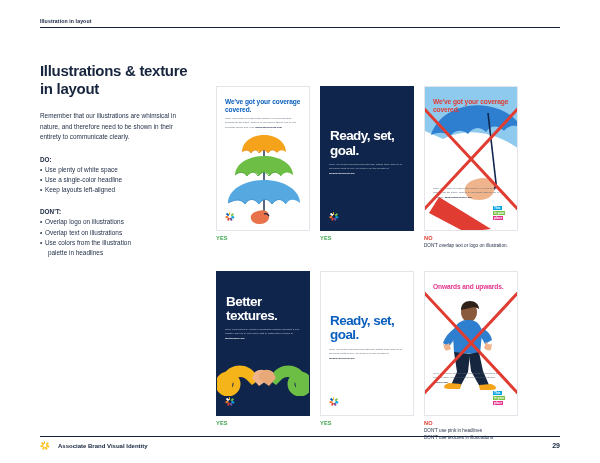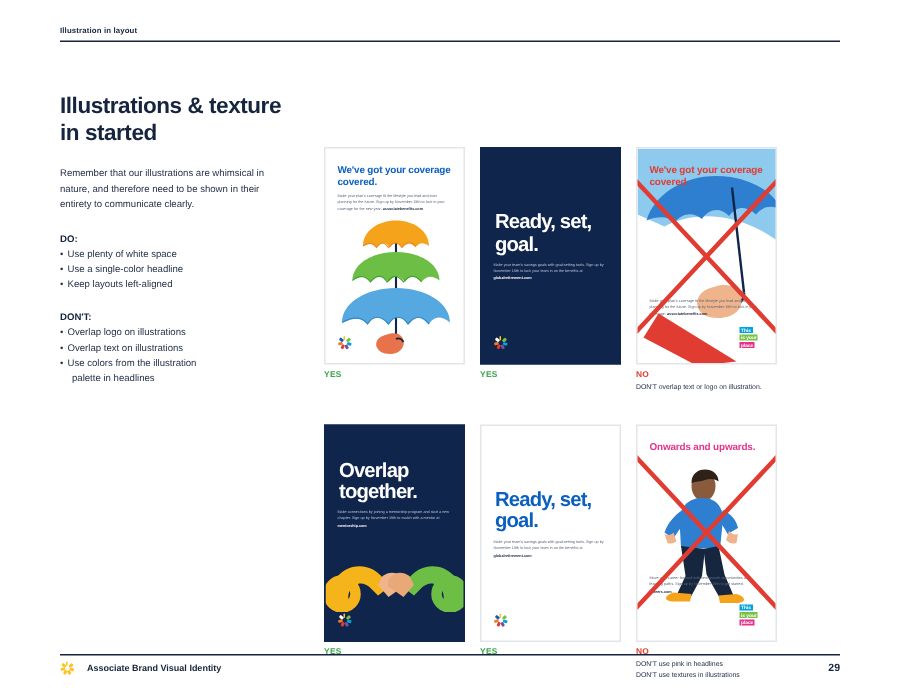--- a/index.html
+++ b/index.html
@@ -23,21 +23,21 @@
   .title{font-size:15px;line-height:1.18;font-weight:bold;letter-spacing:-.3px;color:#16243d;}
   .intro{margin-top:14px;font-size:6.4px;line-height:1.62;color:#25324a;}
   .blockhead{margin-top:13px;font-size:6.4px;font-weight:bold;color:#16243d;}
   .bullets{margin:2px 0 0 0;padding:0;list-style:none;}
   .bullets li{font-size:6.4px;line-height:1.6;color:#25324a;position:relative;padding-left:5px;}
   .bullets li:before{content:"\2022";position:absolute;left:0;top:0;}
   .bullets li.cont{padding-left:8px;}
   .bullets li.cont:before{content:"";}
 
   
-  .grid{position:absolute;left:216px;top:98px;width:348px;}
+  .grid{position:absolute;left:216px;top:86px;width:348px;}
   .row{display:flex;gap:10px;}
   .row.second{margin-top:21px;}
   .cell{width:94px;position:relative;}
   .poster{
     width:94px;height:145px;position:relative;overflow:hidden;
     border:1px solid #e2e5ea;box-sizing:border-box;background:#fff;
   }
   .poster.navy{background:#10254c;border-color:#10254c;}
   .poster .ph{position:absolute;left:8px;top:11px;right:8px;
      font-size:6.6px;line-height:1.24;font-weight:bold;letter-spacing:-.1px;}
@@ -90,21 +90,21 @@
 <div class="page">
 
   <div class="topbar">
     <div class="eyebrow">Illustration in layout</div>
     <div class="rule"></div>
   </div>
 
   <div class="leftcol">
     <div class="title">
       <div>Illustrations &amp; texture</div>
-      <div>in started</div>
+      <div>in layout</div>
     </div>
     <div class="intro">Remember that our illustrations are whimsical in nature, and therefore need to be shown in their entirety to communicate clearly.</div>
 
     <div class="blockhead">DO:</div>
     <ul class="bullets">
       <li>Use plenty of white space</li>
       <li>Use a single-color headline</li>
       <li>Keep layouts left-aligned</li>
     </ul>
 
@@ -210,21 +210,21 @@
         <div class="lbl no">NO</div>
         <div class="cap">DON'T overlap text or logo on illustration.</div>
       </div>
     </div>
 
     <div class="row second">
 
       <div class="cell">
         <div class="poster navy">
           <div class="bighead white" style="top:23px">
-            <div>Overlap together.</div>
+            <div>Better textures.</div>
           </div>
           <div class="body" style="top:56px">
             <span>Make connections by joining a mentorship program and start a new chapter. Sign up by November 15th to match with a mentor at</span>
             <b>mentorship.com</b>
           </div>
           <svg class="illo" style="top:72px;height:52px" viewBox="0 0 94 52">
             <path d="M4 48c-3-12 3-23 14-26 9-2 16 2 20 7l5 6-8 6-5-5c-3-3-7-4-10-2-4 2-6 7-4 12z" fill="#f5b41a"></path>
             <circle cx="11" cy="40" r="9" fill="none" stroke="#f5b41a" stroke-width="7"></circle>
             <path d="M38 28c4-3 9-3 12 0 2 2 3 5 2 7l-10 7-7-8z" fill="#efb48c"></path>
             <path d="M90 48c3-12-3-23-14-26-9-2-16 2-20 7l-5 6 8 6 5-5c3-3 7-4 10-2 4 2 6 7 4 12z" fill="#6cbe45"></path>

